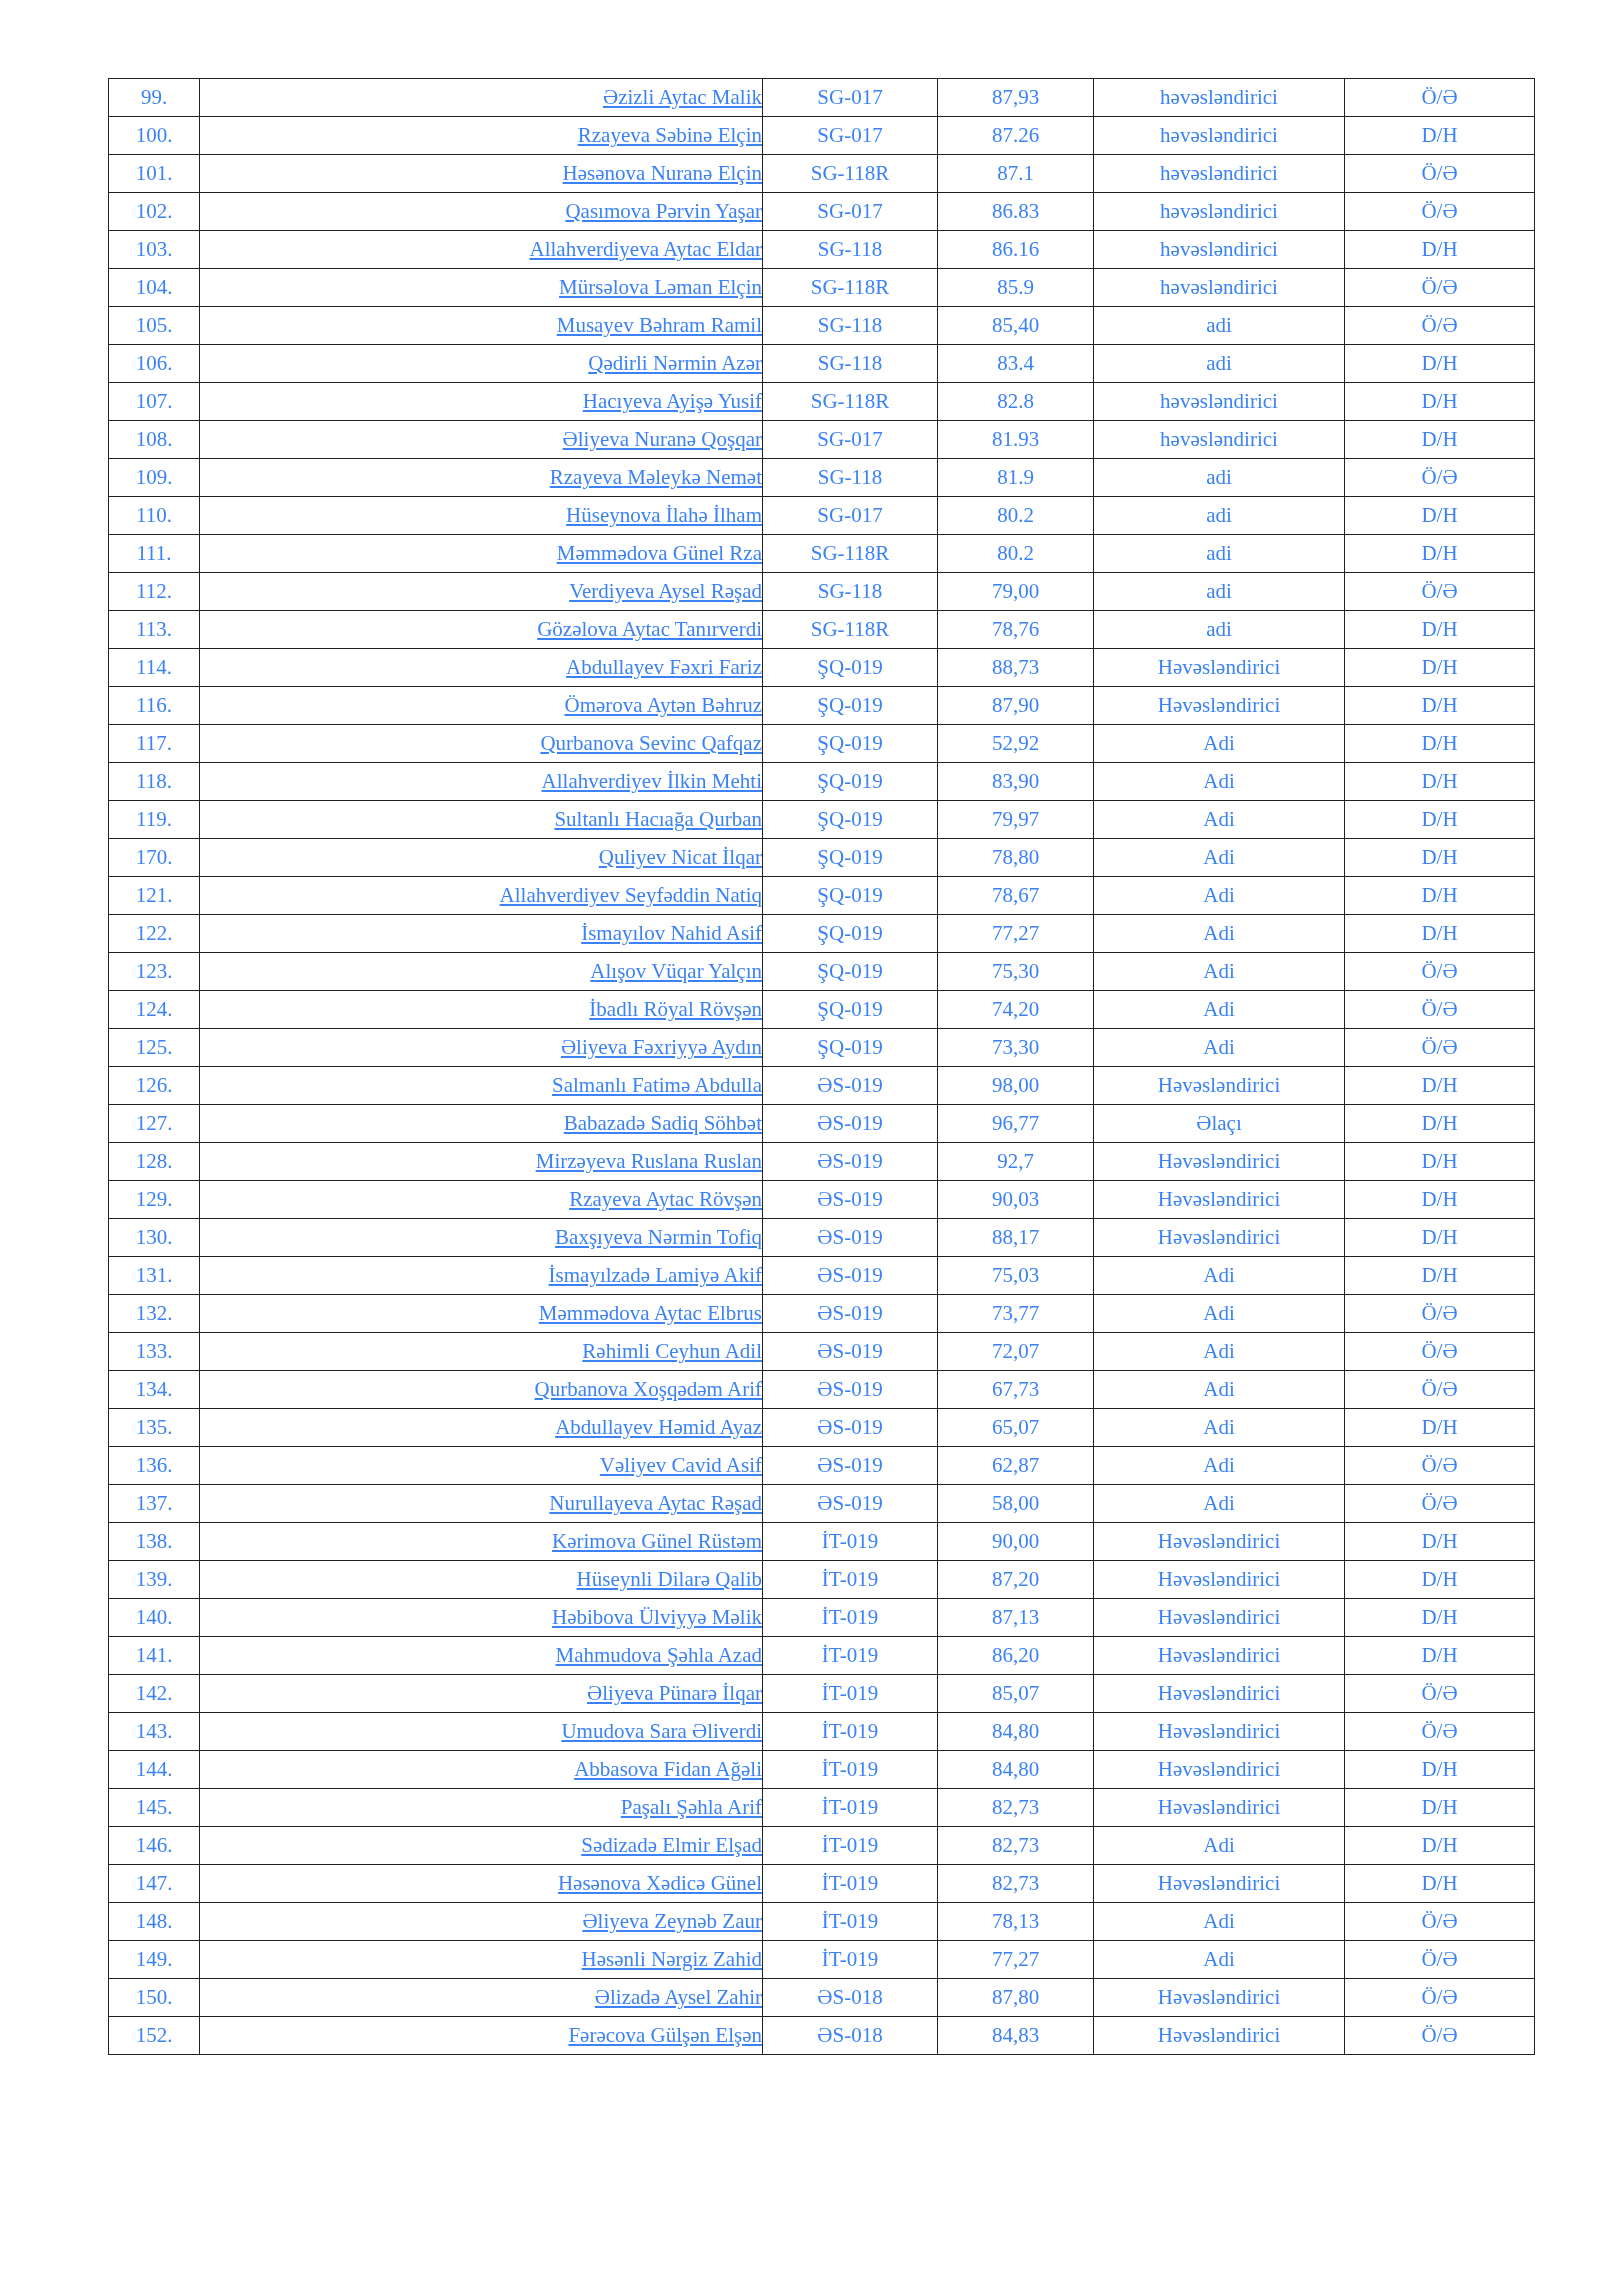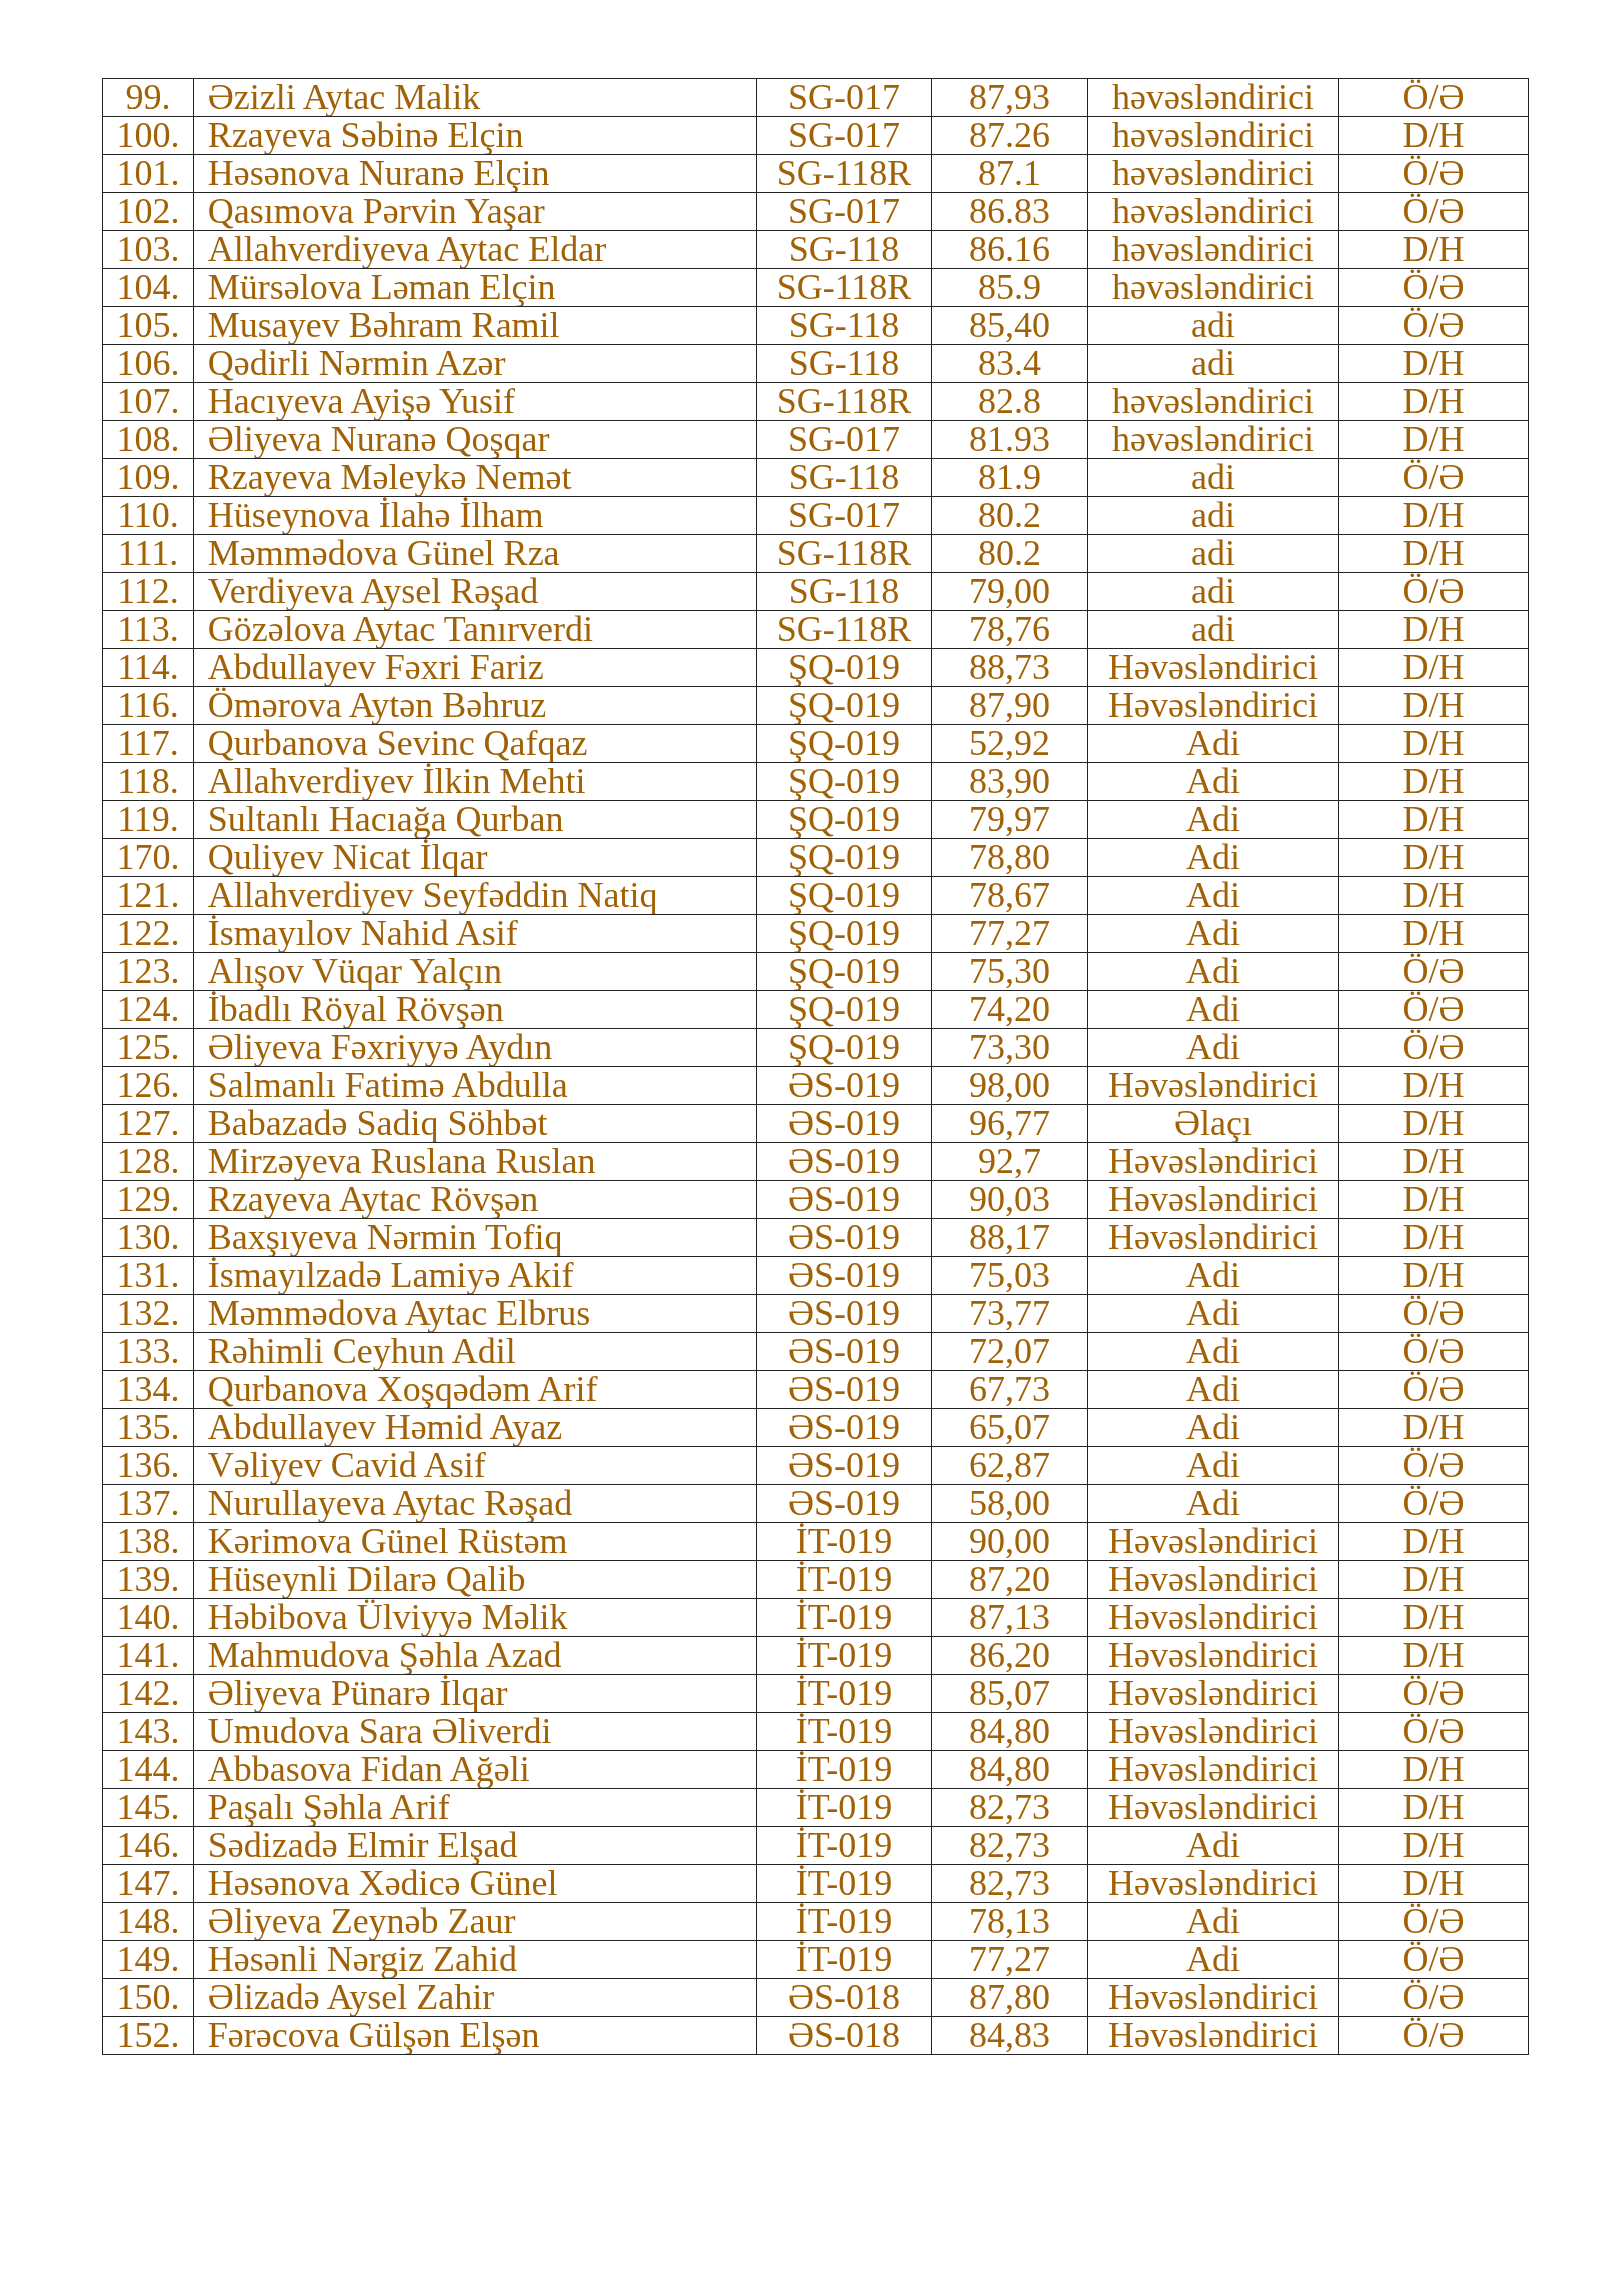--- a/index.html
+++ b/index.html
@@ -1,37 +1,37 @@
 <!DOCTYPE html>
 <html><head>
 <meta charset="utf-8">
 <style>
   html, body { margin: 0; padding: 0; background: #ffffff; }
   body { width: 1621px; height: 2293px; position: relative; overflow: hidden; }
   table.grades {
     position: absolute;
-    left: 102px;
+    left: 108px;
     top: 78px;
     width: 1426px;
     border-collapse: collapse;
     table-layout: fixed;
     font-family: "Liberation Serif", "DejaVu Serif", serif;
-    font-size: 36px;
-    color: #a16207;
+    font-size: 21px;
+    color: #3b82f6;
   }
   table.grades td {
     border: 1.5px solid #222;
     height: 37px;
     padding: 0;
     line-height: 37px;
     white-space: nowrap;
     overflow: hidden;
     text-align: center;
   }
-  table.grades td.name { text-align: left; padding-left: 13.7px; }
+  table.grades td.name { text-align: right; padding-left: 13.7px; text-decoration: underline; }
   table.grades td.num { text-align: center; }
   col.c-num { width: 91px; }
   col.c-name { width: 563px; }
   col.c-group { width: 175px; }
   col.c-score { width: 156px; }
   col.c-status { width: 251px; }
   col.c-form { width: 190px; }
 </style>
 </head>
 <body>

